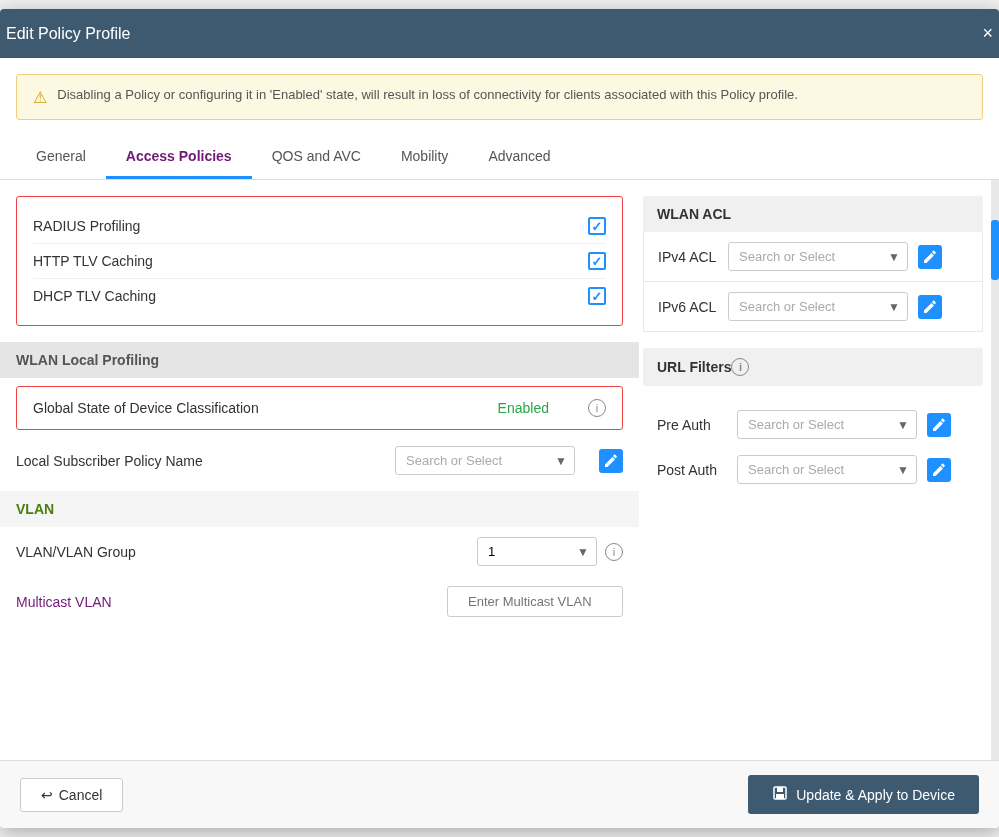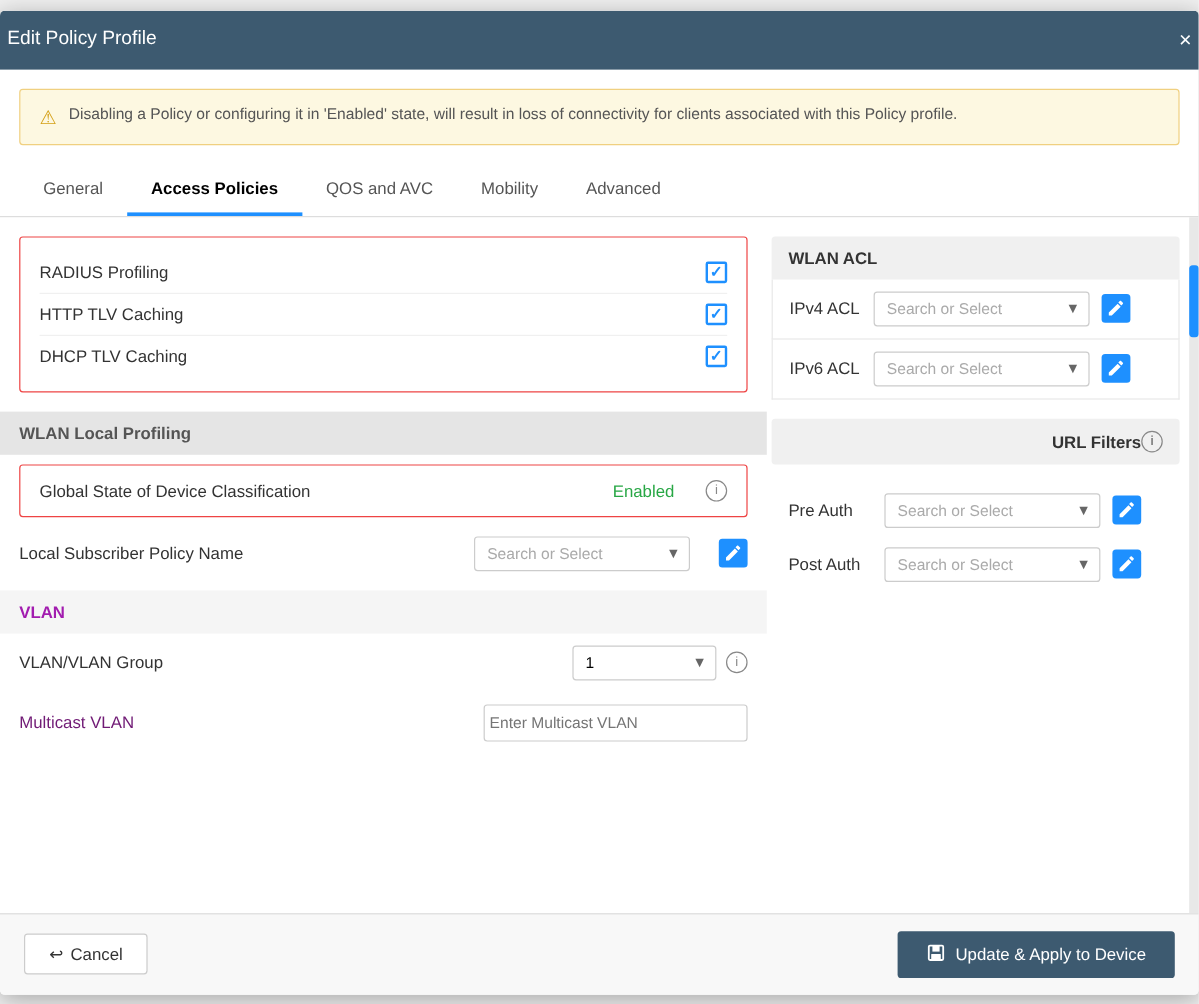--- a/index.html
+++ b/index.html
@@ -6,51 +6,51 @@
     body { font-family: Arial, sans-serif; font-size: 14px; background: #f0f0f0; display: flex; justify-content: center; align-items: center; min-height: 100vh; }
     .modal { width: 999px; background: #fff; border-radius: 4px; overflow: hidden; box-shadow: 0 4px 20px rgba(0,0,0,0.3); }
     .modal-header { background: #3d5a70; color: #fff; padding: 14px 6px; display: flex; justify-content: space-between; align-items: center; }
     .modal-header-title { font-size: 16px; font-weight: normal; }
     .modal-close { color: #fff; font-size: 18px; cursor: pointer; background: none; border: none; }
     .alert-banner { background: #fdf8e1; border: 1px solid #f0d080; margin: 16px; padding: 12px 16px; display: flex; align-items: flex-start; gap: 10px; border-radius: 3px; }
     .alert-icon { color: #d4a017; font-size: 16px; margin-top: 1px; }
     .alert-text { font-size: 13px; color: #555; }
     .tabs { display: flex; padding: 0 16px; border-bottom: 1px solid #ddd; }
     .tab { padding: 12px 20px; cursor: pointer; font-size: 14px; color: #555; border-bottom: 3px solid transparent; }
-    .tab.active { color: #000000; font-weight: bold; border-bottom: 3px solid #1e90ff; }
+    .tab.active { color: #701a75; font-weight: bold; border-bottom: 3px solid #1e90ff; }
     .content-area { display: flex; padding: 16px; gap: 20px; min-height: 580px; }
     .left-panel { flex: 1; }
     .right-panel { width: 340px; }
     .section-box { border: 1px solid #e44; border-radius: 3px; padding: 12px 16px; margin-bottom: 16px; }
     .checkbox-row { display: flex; justify-content: space-between; align-items: center; padding: 8px 0; border-bottom: 1px solid #f0f0f0; gap: 32px; }
     .checkbox-row:last-child { border-bottom: none; }
     .checkbox-row label { font-size: 14px; color: #333; }
     .checkbox-blue { width: 18px; height: 18px; border: 2px solid #1e90ff; border-radius: 2px; background: #fff; display: flex; align-items: center; justify-content: center; cursor: pointer; }
     .checkbox-blue.checked::after { content: '✓'; color: #1e90ff; font-size: 13px; font-weight: bold; }
     .field-row { display: flex; align-items: center; gap: 24px; padding: 8px 0; }
     .info-icon { width: 18px; height: 18px; border-radius: 50%; border: 1px solid #888; display: inline-flex; align-items: center; justify-content: center; font-size: 11px; color: #888; cursor: pointer; }
     .select-wrapper { position: relative; display: inline-flex; align-items: center; }
     .select-input { border: 1px solid #ccc; border-radius: 3px; padding: 6px 28px 6px 10px; font-size: 13px; color: #aaa; background: #fff; appearance: none; width: 180px; cursor: pointer; }
     .select-arrow { position: absolute; right: 8px; pointer-events: none; color: #666; font-size: 12px; }
     .edit-icon { width: 24px; height: 24px; background: #1e90ff; border-radius: 3px; display: flex; align-items: center; justify-content: center; cursor: pointer; color: #fff; font-size: 12px; }
     .wlan-acl-section { margin-bottom: 16px; }
     .wlan-acl-header { background: #f0f0f0; padding: 10px 14px; font-size: 14px; font-weight: bold; color: #333; border-radius: 3px 3px 0 0; }
     .acl-row { display: flex; align-items: center; gap: 10px; padding: 10px 14px; border: 1px solid #e8e8e8; border-top: none; }
     .acl-label { font-size: 14px; color: #333; min-width: 60px; }
     .url-filters-section { margin-bottom: 16px; }
-    .url-filters-header { background: #f0f0f0; padding: 10px 14px; font-size: 14px; font-weight: bold; color: #333; border-radius: 3px; display: flex; justify-content: flex-end; align-items: center; }
+    .url-filters-header { background: #f0f0f0; padding: 10px 14px; font-size: 14px; font-weight: bold; color: #333; border-radius: 3px; display: flex; justify-content: flex-start; align-items: center; }
     .auth-row { display: flex; align-items: center; gap: 10px; padding: 8px 14px; }
     .auth-label { font-size: 14px; color: #333; min-width: 70px; }
     .vlan-field-row { display: flex; align-items: center; gap: 8px; padding: 10px 0; }
     .vlan-select { border: 1px solid #ccc; border-radius: 3px; padding: 6px 28px 6px 10px; font-size: 13px; background: #fff; width: 120px; appearance: none; cursor: pointer; }
-    .multicast-input { border: 1px solid #ccc; border-radius: 3px; padding: 7px 4px; font-size: 13px; color: #aaa; width: 220px; }
+    .multicast-input { border: 1px solid #ccc; border-radius: 3px; padding: 7px 20px; font-size: 13px; color: #aaa; width: 176px; }
     .modal-footer { background: #f8f8f8; border-top: 1px solid #ddd; padding: 14px 20px; display: flex; justify-content: space-between; align-items: center; }
     .cancel-btn { background: #fff; border: 1px solid #ccc; border-radius: 3px; padding: 8px 20px; cursor: pointer; font-size: 14px; color: #333; display: flex; align-items: center; gap: 6px; }
     .update-btn { background: #3d5a70; border: none; border-radius: 3px; padding: 10px 24px; cursor: pointer; font-size: 14px; color: #fff; display: flex; align-items: center; gap: 8px; }
-    .device-class-box { border: 1px solid #e44; border-radius: 3px; padding: 12px 16px; margin: 8px 0; display: flex; align-items: center; gap: 20px; }
+    .device-class-box { border: 1px solid #e44; border-radius: 3px; padding: 12px 16px; margin: 8px 0; display: flex; align-items: center; gap: 33px; }
   </style>
 </head>
 <body>
 
 <div class="modal">
 
   <div class="modal-header">
     <span class="modal-header-title">Edit Policy Profile</span>
     <button class="modal-close">×</button>
   </div>
@@ -105,21 +105,21 @@
           </select>
           <span class="select-arrow">▼</span>
         </div>
         <div class="edit-icon">
           <svg width="14" height="14" viewBox="0 0 14 14" fill="none">
               <path d="M1 10.5V13h2.5l7.4-7.4-2.5-2.5L1 10.5zM12.7 3.3c.3-.3.3-.7 0-1l-1.5-1.5c-.3-.3-.7-.3-1 0L8.9 2.1l2.5 2.5 1.3-1.3z" fill="white"></path>
             </svg>
         </div>
       </div>
 
-      <div style="background:#f5f5f5; padding:10px 16px; margin:0 -16px; font-size:14px; font-weight:bold; color:#a21caf; margin-top:8px;">
+      <div style="background:#f5f5f5; padding:10px 16px; margin:0 -16px; font-size:14px; font-weight:bold; color:#4d7c0f; margin-top:8px;">
         <span>VLAN</span>
       </div>
 
       <div class="vlan-field-row">
         <span style="flex:1;font-size:14px;color:#333;">VLAN/VLAN Group</span>
         <div class="select-wrapper">
           <select class="vlan-select">
             <option>1</option>
           </select>
           <span class="select-arrow">▼</span>

